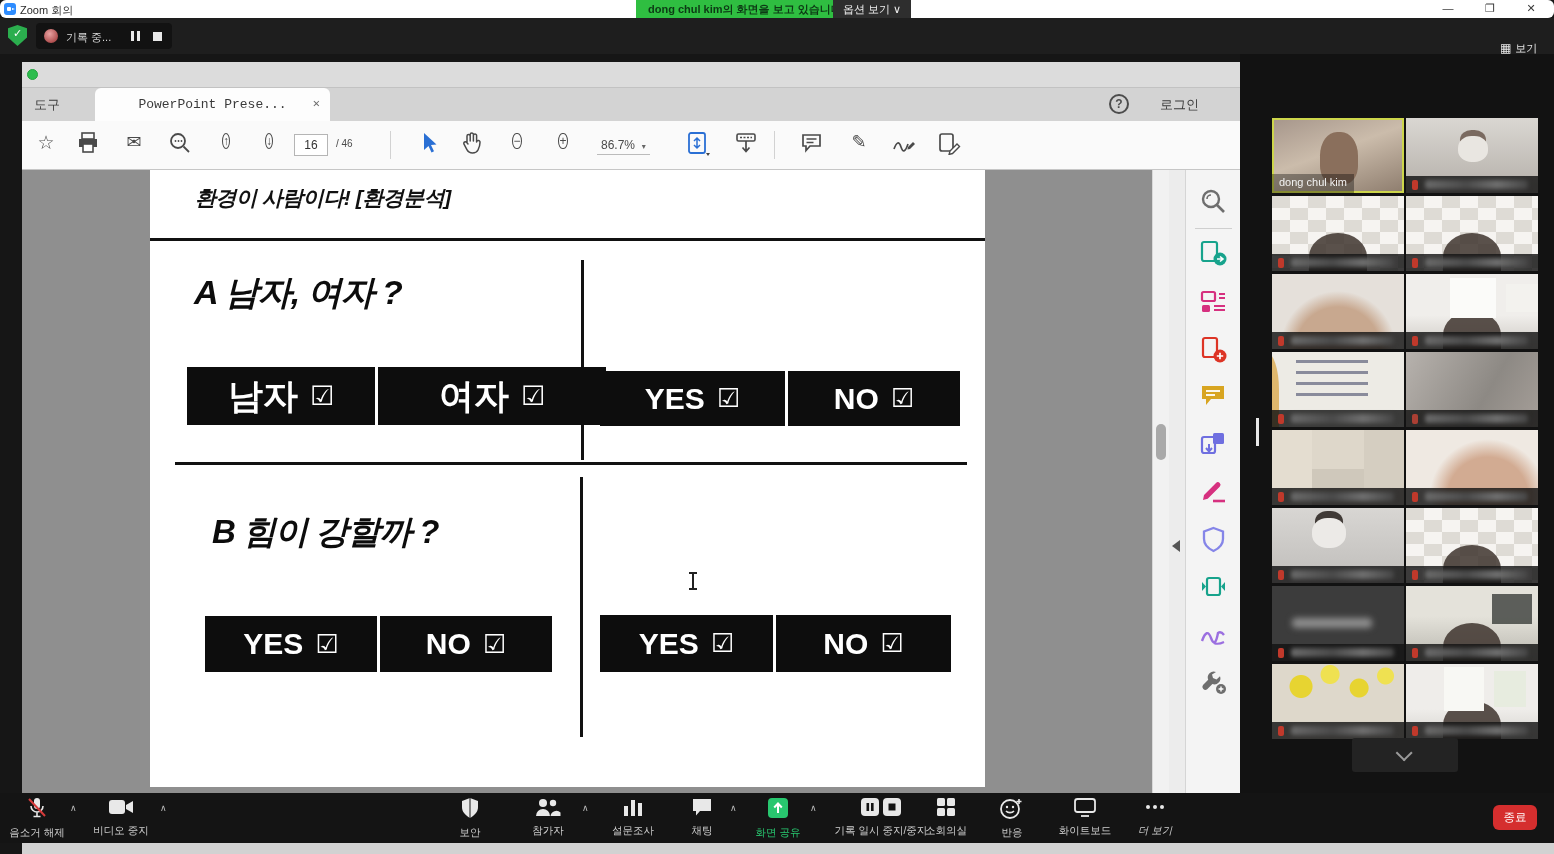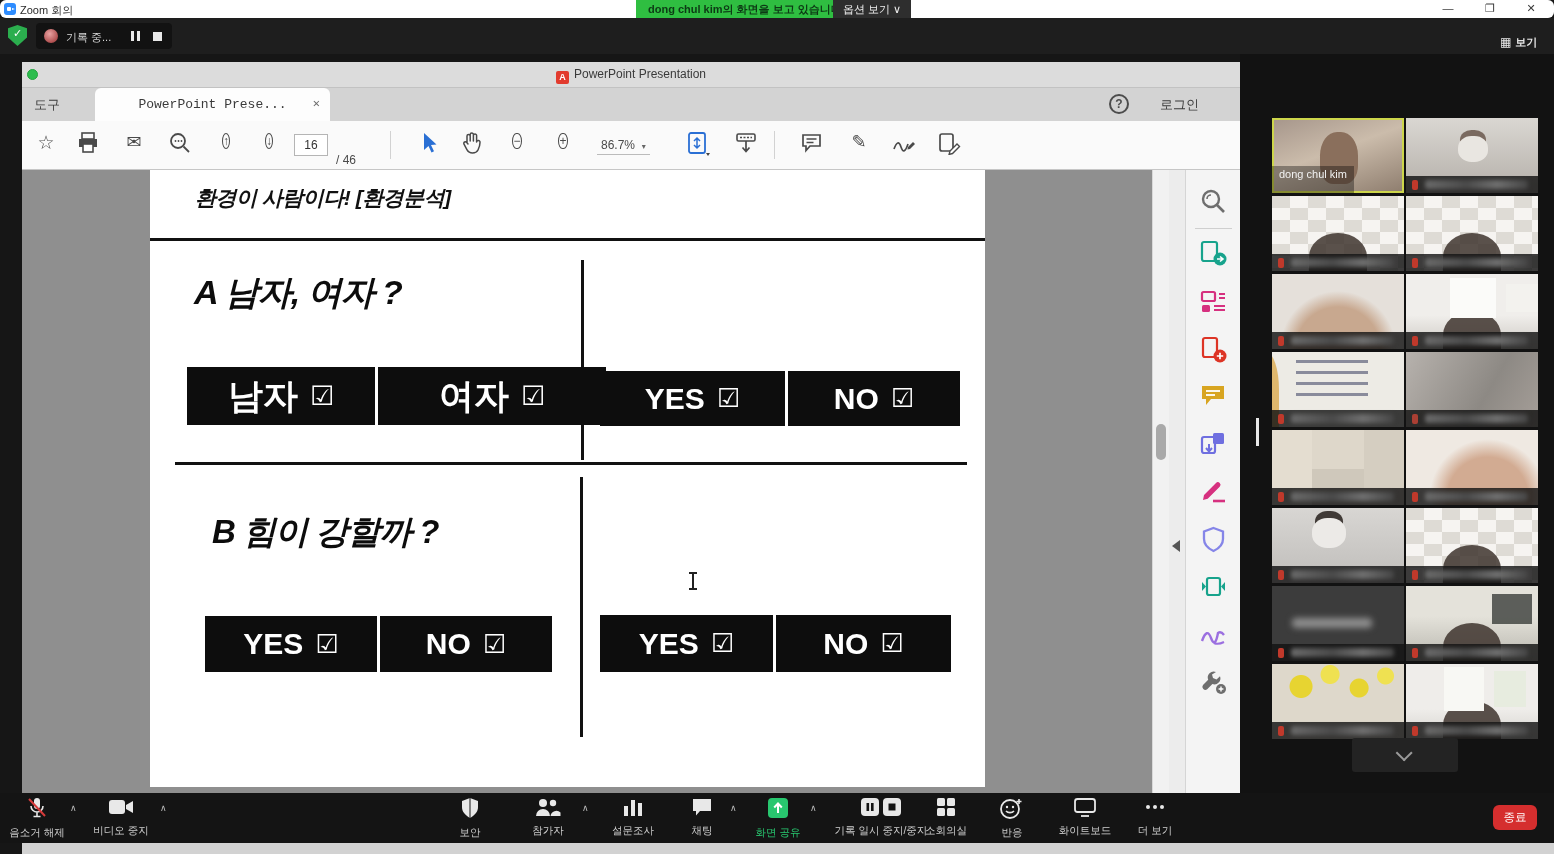--- a/index.html
+++ b/index.html
@@ -19,41 +19,41 @@
   
   .meetbar { position:absolute; left:0; top:18px; width:1554px; height:36px; background:#1e1e1e; }
   .shield-ok { position:absolute; left:8px; top:7px; width:19px; height:21px; background:#2bae4e; clip-path:polygon(50% 0,100% 15%,100% 60%,50% 100%,0 60%,0 15%); }
   .shield-ok::after { content:"✓"; position:absolute; left:5px; top:2px; color:#fff; font-size:11px; font-weight:bold; }
   .rec-pill { position:absolute; left:36px; top:5px; width:136px; height:26px; background:#121212; border-radius:4px; }
   .rec-dot { position:absolute; left:8px; top:6px; width:14px; height:14px; border-radius:50%; background:radial-gradient(circle at 40% 35%, #e9a2a2, #b05050 70%); }
   .rec-label { position:absolute; left:30px; top:7px; color:#d8d8d8; font-size:11px; }
   .rec-pause { position:absolute; left:95px; top:8px; width:10px; height:10px; }
   .rec-pause i { position:absolute; top:0; width:3px; height:10px; background:#e8e8e8; }
   .rec-stop { position:absolute; left:117px; top:9px; width:9px; height:9px; background:#e8e8e8; }
-  .viewbtn { position:absolute; left:1500px; top:13px; height:22px; color:#e6e6e6; font-size:11px; line-height:22px;font-weight:bold; }
+  .viewbtn { position:absolute; left:1500px; top:19px; height:22px; color:#e6e6e6; font-size:11px; line-height:22px; }
   .grid-ic { display:inline-block; font-size:12px; color:#e6e6e6; margin-right:4px; }
 
   
   .pdfwin { position:absolute; left:22px; top:62px; width:1218px; height:731px; background:#8f8f8f; }
   .pdf-titlebar { position:absolute; left:0; top:0; width:1218px; height:26px; background:#dcdcdc; border-bottom:1px solid #c2c2c2; }
   .traffic-green { position:absolute; left:5px; top:7px; width:11px; height:11px; border-radius:50%; background:#2dbd4e; border:1px solid #23a33f; }
   .pdf-title { position:absolute; left:0; right:0; top:5px; text-align:center; font-size:12px; color:#3a3a3a; }
   .pdf-ic { display:inline-block; width:13px; height:13px; background:#e23b2e; border-radius:2px; color:#fff; font-size:9px; font-weight:bold; text-align:center; line-height:13px; vertical-align:-2px; margin-right:5px; }
   .pdf-tabbar { position:absolute; left:0; top:26px; width:1218px; height:33px; background:#d3d3d3; }
   .tab-tools { position:absolute; left:12px; top:8px; font-size:13px; color:#3a3a3a; }
   .tab-doc { position:absolute; left:73px; top:0; width:235px; height:33px; background:#fdfdfd; border-radius:6px 6px 0 0; font-size:13px; color:#3a3a3a; line-height:33px; text-align:center;font-family:Liberation Mono, monospace; }
   .tab-close { position:absolute; right:10px; top:0; font-size:12px; color:#6b6b6b; }
   .help-circle { position:absolute; left:1087px; top:6px; width:20px; height:20px; border:2px solid #4c4c4c; border-radius:50%; color:#4c4c4c; font-size:12px; font-weight:bold; text-align:center; line-height:17px; }
   .login-link { position:absolute; left:1138px; top:8px; font-size:13px; color:#3a3a3a; }
   .pdf-toolbar { position:absolute; left:0; top:59px; width:1218px; height:49px; background:#fafafa; border-bottom:1px solid #c6c6c6; }
   .tbi { position:absolute; top:10px; width:28px; height:28px; color:#4a4a4a; text-align:center; }
   .tbi svg { display:block; margin:0 auto; }
   .tb-sep { position:absolute; top:10px; width:1px; height:28px; background:#d2d2d2; }
   .pagebox { position:absolute; left:272px; top:13px; width:34px; height:22px; border:1px solid #b5b5b5; background:#fff; font-size:12px; color:#333; text-align:center; font-family:"Liberation Sans",sans-serif; }
-  .pagetotal { position:absolute; left:314px; top:32px; font-size:12px; color:#4a4a4a; }
+  .pagetotal { position:absolute; left:314px; top:17px; font-size:10px; color:#4a4a4a; }
   .zoomtext { position:absolute; left:575px; top:17px; font-size:12px; color:#4a4a4a; border-bottom:1px solid #bbb; padding:0 4px 2px; }
   .caret { font-size:8px; color:#666; }
   .circle-ic { width:20px; height:20px; border:1.6px solid #4a4a4a; border-radius:50%; margin:2px auto 0; font-size:12px; line-height:18px; color:#4a4a4a; }
 
   
   .pdf-content { position:absolute; left:0; top:108px; width:1130px; height:623px; background:#8f8f8f; }
   .page { position:absolute; left:128px; top:0; width:835px; height:617px; background:#fff; color:#111; }
   .scrolltrack { position:absolute; left:1130px; top:108px; width:17px; height:623px; background:#f1f1f1; border-left:1px solid #d8d8d8; }
   .scrollthumb { position:absolute; left:3px; top:254px; width:10px; height:36px; background:#a9a9a9; border-radius:5px; }
   .collapse-strip { position:absolute; left:1147px; top:108px; width:16px; height:623px; background:#ececec; }
@@ -76,21 +76,21 @@
   .ibeam { position:absolute; left:542px; top:402px; width:2px; height:18px; background:#222; }
   .ibeam::before, .ibeam::after { content:""; position:absolute; left:-3px; width:8px; height:2px; background:#222; }
   .ibeam::after { bottom:0; }
 
   
   .ppanel { position:absolute; left:1240px; top:54px; width:314px; height:739px; background:#121212; }
   .drag-handle { position:absolute; left:16px; top:364px; width:3px; height:28px; background:#e8e8e8; }
   .tiles { position:absolute; left:32px; top:64px; width:268px; display:grid; grid-template-columns:132px 132px; grid-auto-rows:75px; gap:3px 2px; }
   .tile { position:relative; overflow:hidden; background:#777; }
   .tile.active { outline:2px solid #cdd64b; outline-offset:-2px; }
-  .pname { position:absolute; left:0; bottom:0; padding:2px 7px 13px; font-size:11px; color:#f2f2f2; background:rgba(0,0,0,.35); }
+  .pname { position:absolute; left:0; bottom:0; padding:2px 7px 5px; font-size:11px; color:#f2f2f2; background:rgba(0,0,0,.35); }
   .nbar { position:absolute; left:0; right:0; bottom:0; height:17px; background:rgba(18,18,18,.82); display:flex; align-items:center; }
   .mute { width:6px; height:10px; margin-left:6px; background:#c0392b; border-radius:2px; }
   .streak { flex:1; height:9px; margin:0 10px 0 7px; background:linear-gradient(90deg,#6a6a6a,#4a4a4a 40%,#6f6f6f 70%,#454545); filter:blur(2px); border-radius:3px; }
   .person::before { content:""; position:absolute; bottom:-10px; left:50%; transform:translateX(-50%); width:58px; height:48px; border-radius:50% 50% 0 0; background:rgba(62,52,46,.85); }
   .sc-speaker { background:linear-gradient(160deg,#a5958a 0%,#cbbcab 45%,#8d7c6d 100%); }
   .sc-speaker::before { content:""; position:absolute; left:48px; top:14px; width:38px; height:52px; border-radius:45% 45% 35% 35%; background:#8a6f5c; }
   .sc-mask1 { background:linear-gradient(#dad7d2,#b4afa9); }
   .sc-mask1::after { content:""; position:absolute; left:52px; top:18px; width:30px; height:26px; border-radius:45%; background:#e9e6e1; box-shadow:0 -8px 0 -2px #7a6a60; }
   .sc-sponsor { background:conic-gradient(#f6f4f1 90deg,#dedbd5 0 180deg,#f6f4f1 0 270deg,#dedbd5 0) 0 0/36px 24px; }
   .sc-closeup { background:radial-gradient(circle at 50% 100%, #c8a88f 0 42%, #e5e0da 58%); }
@@ -150,23 +150,20 @@
       <span class="rec-stop"></span>
     </div>
     <span class="viewbtn">
       <span class="grid-ic">▦</span><span>보기</span>
     </span>
   </div>
 
   <div class="pdfwin">
     <div class="pdf-titlebar">
       <span class="traffic-green"></span>
-      <div class="pdf-title">
-        <span class="pdf-ic">A</span><span>PowerPoint Presentation</span>
-      </div>
     </div>
 
     <div class="pdf-tabbar">
       <span class="tab-tools">도구</span>
       <div class="tab-doc">
         <span>PowerPoint Prese...</span>
         <span class="tab-close">✕</span>
       </div>
       <span class="help-circle">?</span>
       <span class="login-link">로그인</span>
@@ -592,21 +589,21 @@
     </div>
 
     <div class="zitem" style="left:1052px;width:66px;">
       <svg width="24" height="20" viewBox="0 0 24 20">
           <rect x="2" y="2" width="20" height="13" rx="2.5" fill="none" stroke="#e8e8e8" stroke-width="1.8"></rect>
           <path d="M8 19 h8" stroke="#e8e8e8" stroke-width="1.8"></path>
         </svg>
       <span class="lbl">화이트보드</span>
     </div>
 
-    <div class="zitem" style="left:1130px;width:50px;">
+    <div class="zitem" style="left:1130px;width:50px;font-style:italic;">
       <svg width="24" height="20" viewBox="0 0 24 20">
           <circle cx="5" cy="10" r="2" fill="#e8e8e8"></circle>
           <circle cx="12" cy="10" r="2" fill="#e8e8e8"></circle>
           <circle cx="19" cy="10" r="2" fill="#e8e8e8"></circle>
         </svg>
       <span class="lbl">더 보기</span>
     </div>
   </div>
 
   <button class="endbtn">종료</button>

